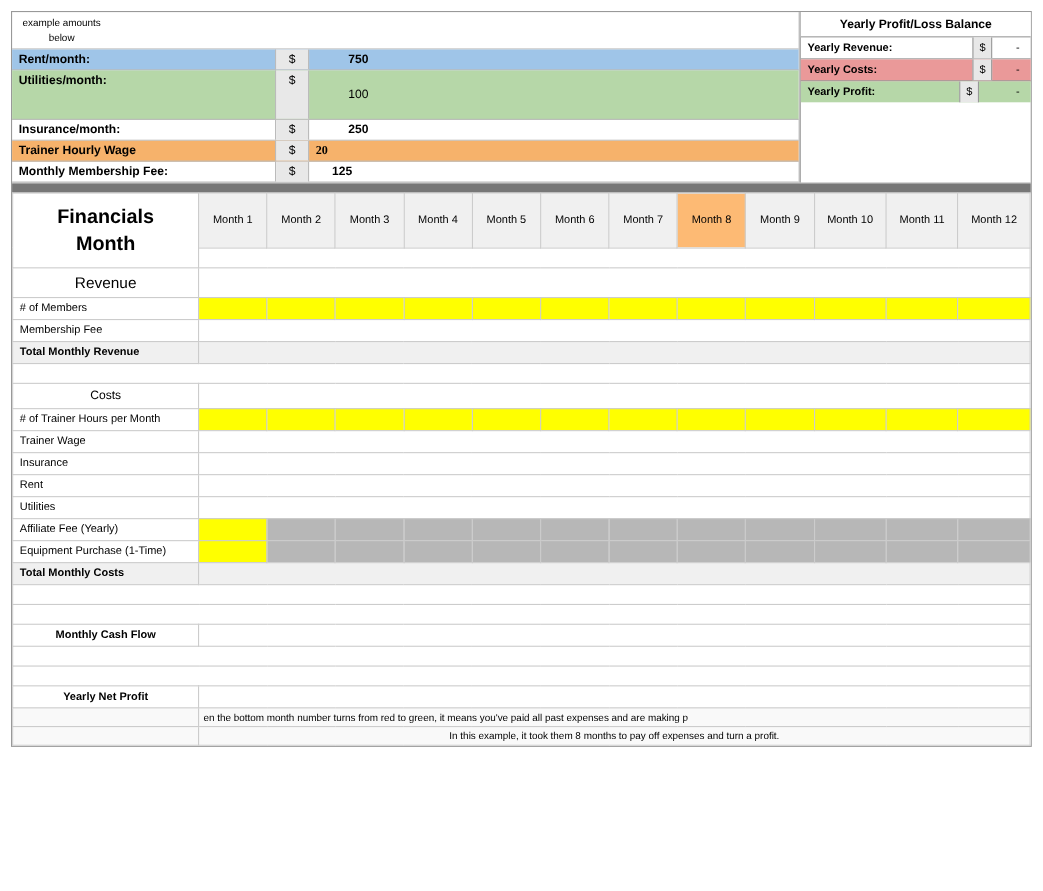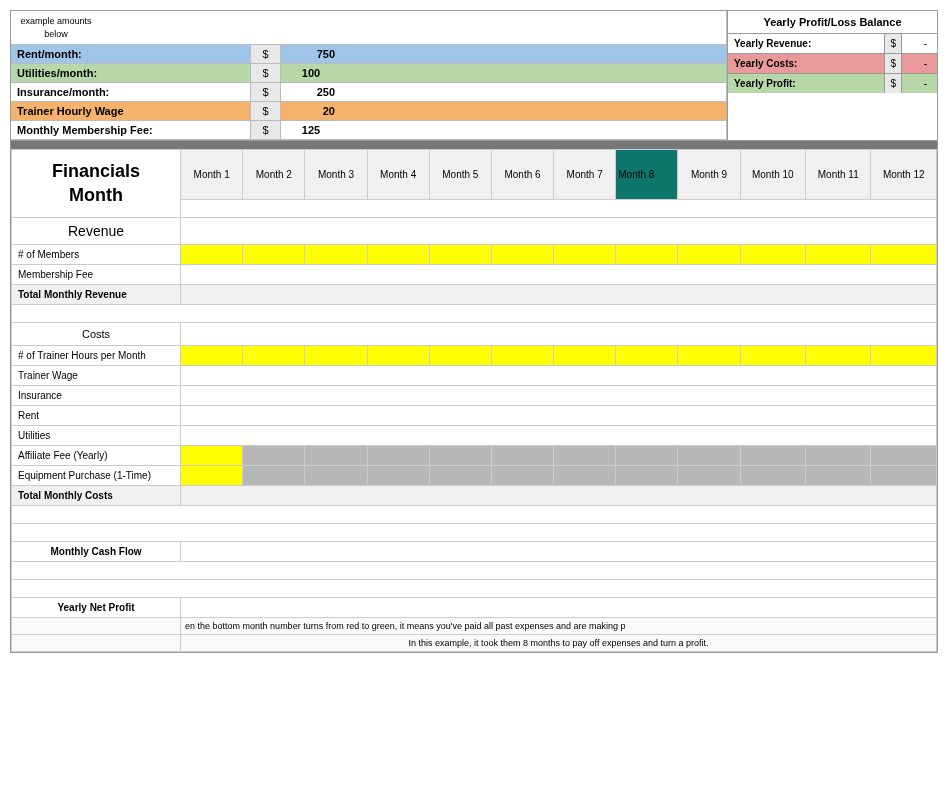--- a/index.html
+++ b/index.html
@@ -28,31 +28,31 @@
       </div>
 
       <div style="display:flex; border-bottom:1px solid #bbb; background:#9fc5e8;">
         <div style="width:240px; padding:3px 6px; border-right:1px solid #bbb; font-weight:bold;">Rent/month:</div>
         <div style="width:30px; padding:3px 4px; border-right:1px solid #bbb; text-align:center; background:#e8e8e8;">$</div>
         <div style="width:60px; padding:3px 6px; font-weight:bold; text-align:right;">750</div>
       </div>
       <div style="display:flex; border-bottom:1px solid #bbb; background:#b6d7a8;">
         <div style="width:240px; padding:3px 6px; border-right:1px solid #bbb; font-weight:bold;">Utilities/month:</div>
         <div style="width:30px; padding:3px 4px; border-right:1px solid #bbb; text-align:center; background:#e8e8e8;">$</div>
-        <div style="width:60px; padding:3px 6px; font-weight:bold; text-align:center;">100</div>
+        <div style="width:60px; padding:16px 6px; font-weight:normal; text-align:right;">100</div>
       </div>
       <div style="display:flex; border-bottom:1px solid #bbb;">
         <div style="width:240px; padding:3px 6px; border-right:1px solid #bbb; font-weight:bold;">Insurance/month:</div>
         <div style="width:30px; padding:3px 4px; border-right:1px solid #bbb; text-align:center; background:#e8e8e8;">$</div>
         <div style="width:60px; padding:3px 6px; font-weight:bold; text-align:right;">250</div>
       </div>
       <div style="display:flex; border-bottom:1px solid #bbb; background:#f6b26b;">
         <div style="width:240px; padding:3px 6px; border-right:1px solid #bbb; font-weight:bold;">Trainer Hourly Wage</div>
         <div style="width:30px; padding:3px 4px; border-right:1px solid #bbb; text-align:center; background:#e8e8e8;">$</div>
-        <div style="width:60px; padding:3px 6px; font-weight:bold; text-align:right;">20</div>
+        <div style="width:60px; padding:3px 6px; font-weight:bold; font-family:Liberation Serif, serif;">20</div>
       </div>
       <div style="display:flex; border-bottom:1px solid #bbb;">
         <div style="width:240px; padding:3px 6px; border-right:1px solid #bbb; font-weight:bold;">Monthly Membership Fee:</div>
         <div style="width:30px; padding:3px 4px; border-right:1px solid #bbb; text-align:center; background:#e8e8e8;">$</div>
         <div style="width:60px; padding:3px 6px; font-weight:bold; text-align:center;">125</div>
       </div>
     </div>
 
     <div style="min-width:210px; border-left:1px solid #999;">
       <div style="font-weight:bold; font-size:11px; padding:5px 6px; border-bottom:1px solid #999; text-align:center; background:#fff;">Yearly Profit/Loss Balance</div>
@@ -62,21 +62,21 @@
         <div style="padding:4px 5px; border-left:1px solid #999; border-right:1px solid #999; background:#e8e8e8; font-size:10px;">$</div>
         <div style="padding:4px 10px; font-size:10px; min-width:35px; text-align:right;">-</div>
       </div>
 
       <div style="display:flex; border-bottom:1px solid #999; align-items:center; background:#ea9999;">
         <div style="padding:4px 6px; font-weight:bold; font-size:10px; flex:1;">Yearly Costs:</div>
         <div style="padding:4px 5px; border-left:1px solid #999; border-right:1px solid #999; background:#e8e8e8; font-size:10px;">$</div>
         <div style="padding:4px 10px; font-size:10px; min-width:35px; text-align:right;">-</div>
       </div>
 
-      <div style="display:flex; align-items:center; background:#b6d7a8;">
+      <div style="display:flex; align-items:center; background:#b6d7a8;gap:12px;">
         <div style="padding:4px 6px; font-weight:bold; font-size:10px; flex:1;">Yearly Profit:</div>
         <div style="padding:4px 5px; border-left:1px solid #999; border-right:1px solid #999; background:#e8e8e8; font-size:10px;">$</div>
         <div style="padding:4px 10px; font-size:10px; min-width:35px; text-align:right;">-</div>
       </div>
     </div>
   </div>
 
   <div style="height:8px; background:#777;"></div>
 
   <div style="overflow-x:auto;">
@@ -102,21 +102,21 @@
         <td rowspan="2" style="font-size:18px; font-weight:bold; text-align:center; padding:10px 5px; border:1px solid #ccc; vertical-align:middle; line-height:1.3;">
           Financials<br>Month
         </td>
         <td style="text-align:center; border:1px solid #ccc; padding:3px 2px; background:#f0f0f0; font-size:10px;">Month 1</td>
         <td style="text-align:center; border:1px solid #ccc; padding:3px 2px; background:#f0f0f0; font-size:10px;">Month 2</td>
         <td style="text-align:center; border:1px solid #ccc; padding:3px 2px; background:#f0f0f0; font-size:10px;">Month 3</td>
         <td style="text-align:center; border:1px solid #ccc; padding:3px 2px; background:#f0f0f0; font-size:10px;">Month 4</td>
         <td style="text-align:center; border:1px solid #ccc; padding:3px 2px; background:#f0f0f0; font-size:10px;">Month 5</td>
         <td style="text-align:center; border:1px solid #ccc; padding:3px 2px; background:#f0f0f0; font-size:10px;">Month 6</td>
         <td style="text-align:center; border:1px solid #ccc; padding:3px 2px; background:#f0f0f0; font-size:10px;">Month 7</td>
-        <td style="border:1px solid #ccc; padding:3px 2px; background:#0f766e; font-size:10px;">Month 8</td>
+        <td style="text-align:center; border:1px solid #ccc; padding:3px 2px; background:#fdba74; font-size:10px;">Month 8</td>
         <td style="text-align:center; border:1px solid #ccc; padding:3px 2px; background:#f0f0f0; font-size:10px;">Month 9</td>
         <td style="text-align:center; border:1px solid #ccc; padding:3px 2px; background:#f0f0f0; font-size:10px;">Month 10</td>
         <td style="text-align:center; border:1px solid #ccc; padding:3px 2px; background:#f0f0f0; font-size:10px;margin-top:31px;">Month 11</td>
         <td style="text-align:center; border:1px solid #ccc; padding:3px 2px; background:#f0f0f0; font-size:10px;">Month 12</td>
       </tr>
       <tr>
         <td colspan="12" style="height:18px; border:1px solid #ccc; background:#fff;"></td>
       </tr>
 
       <tr>

